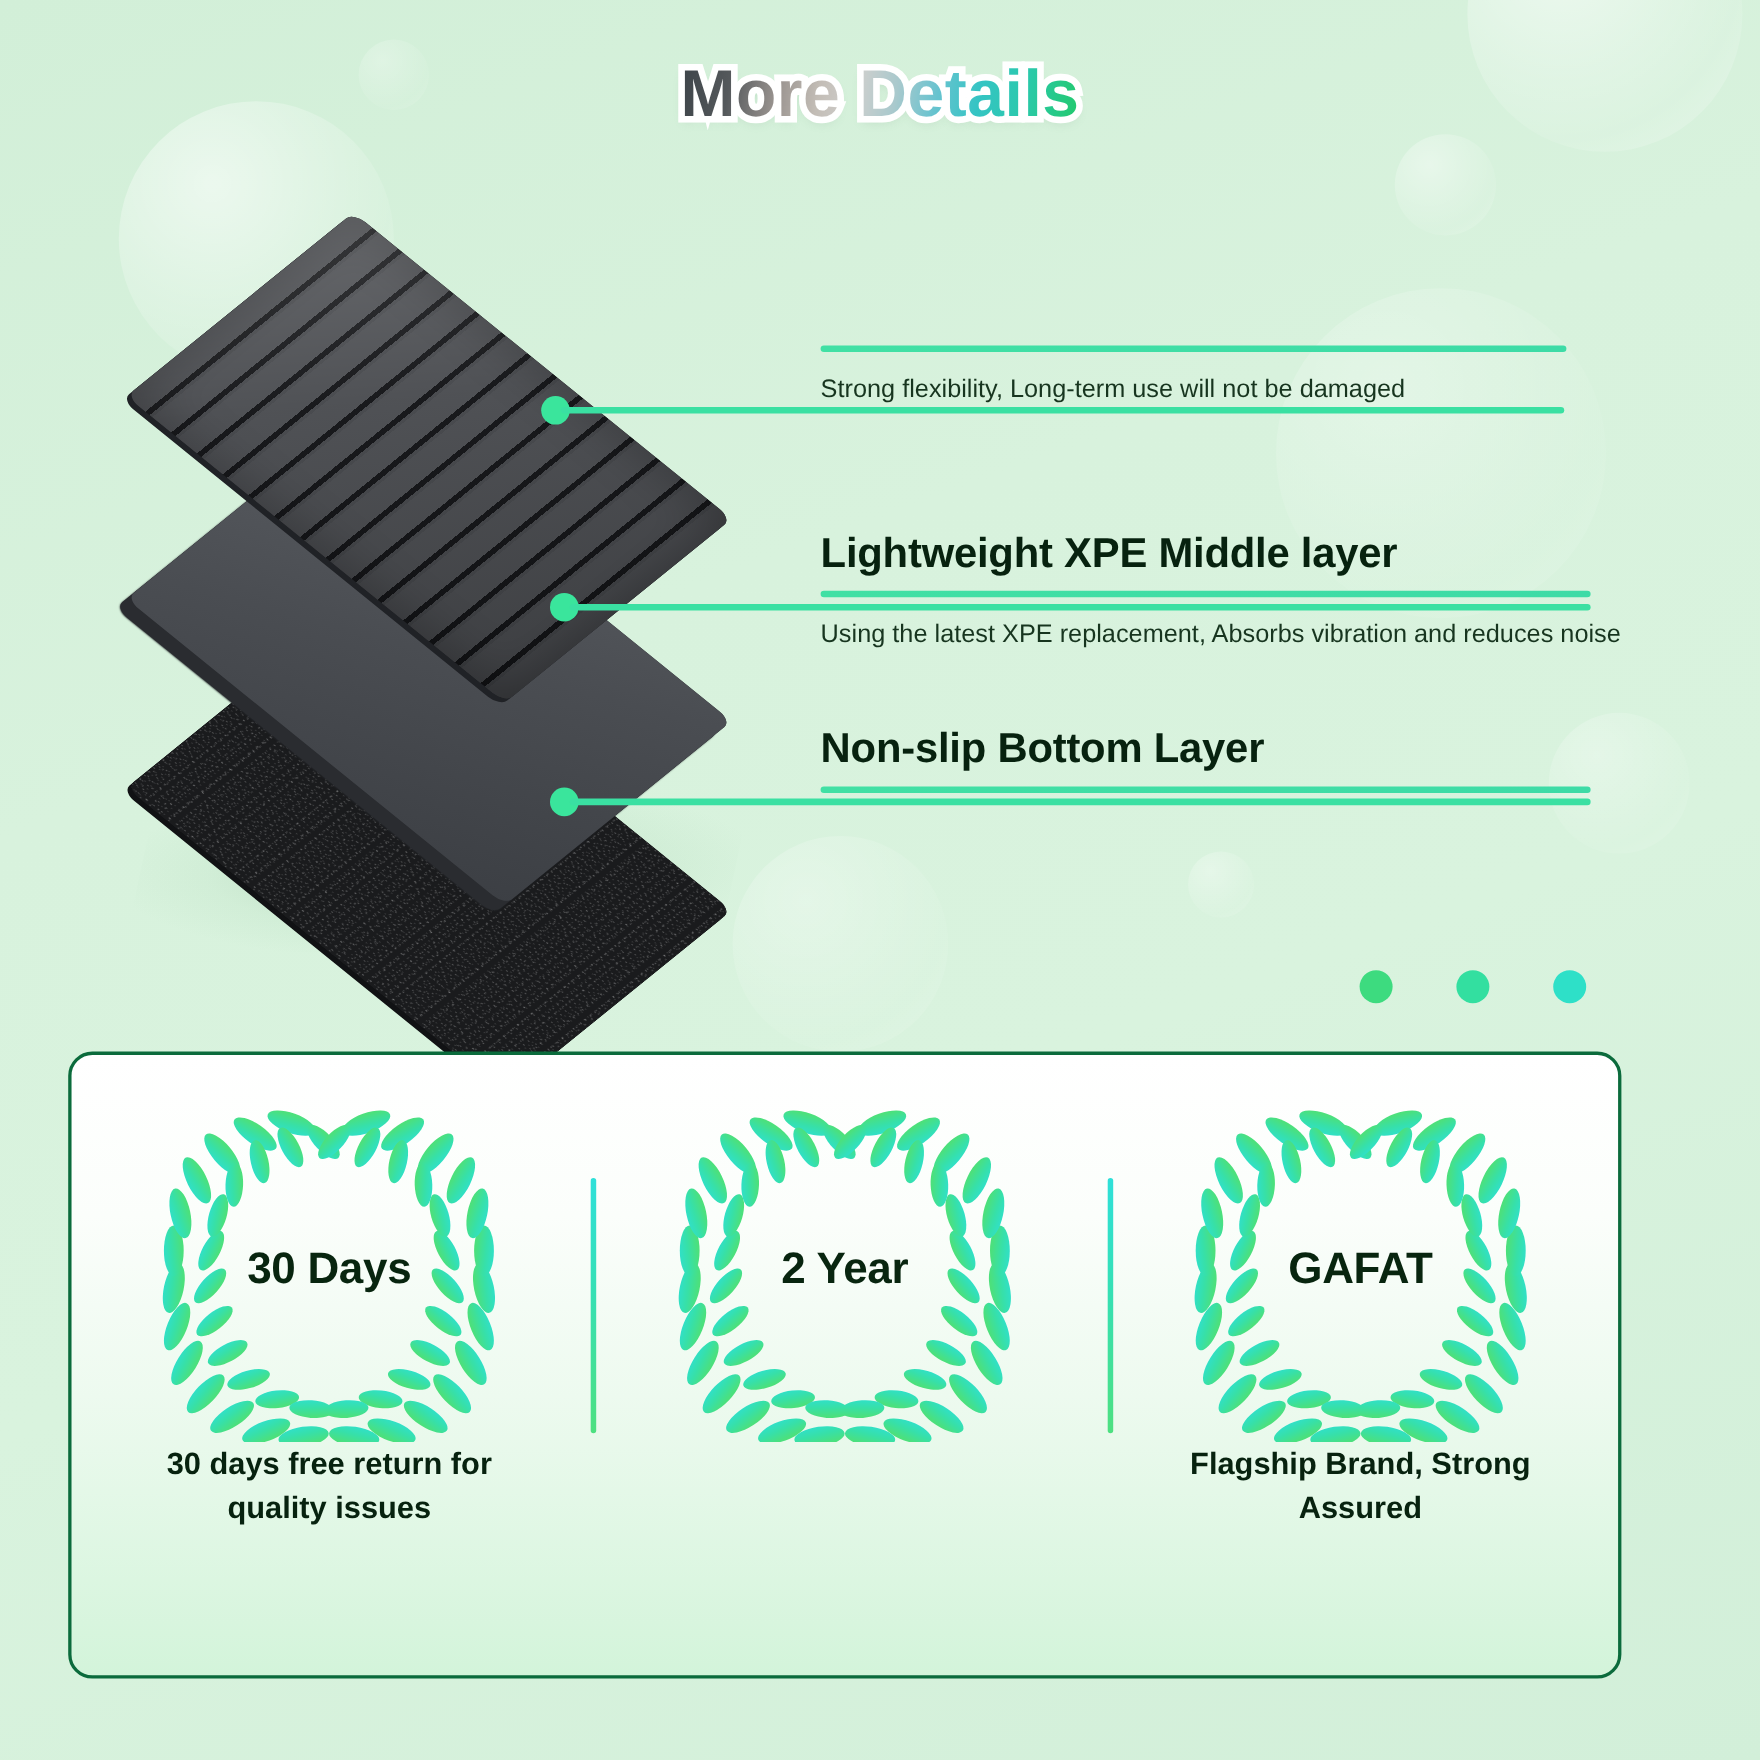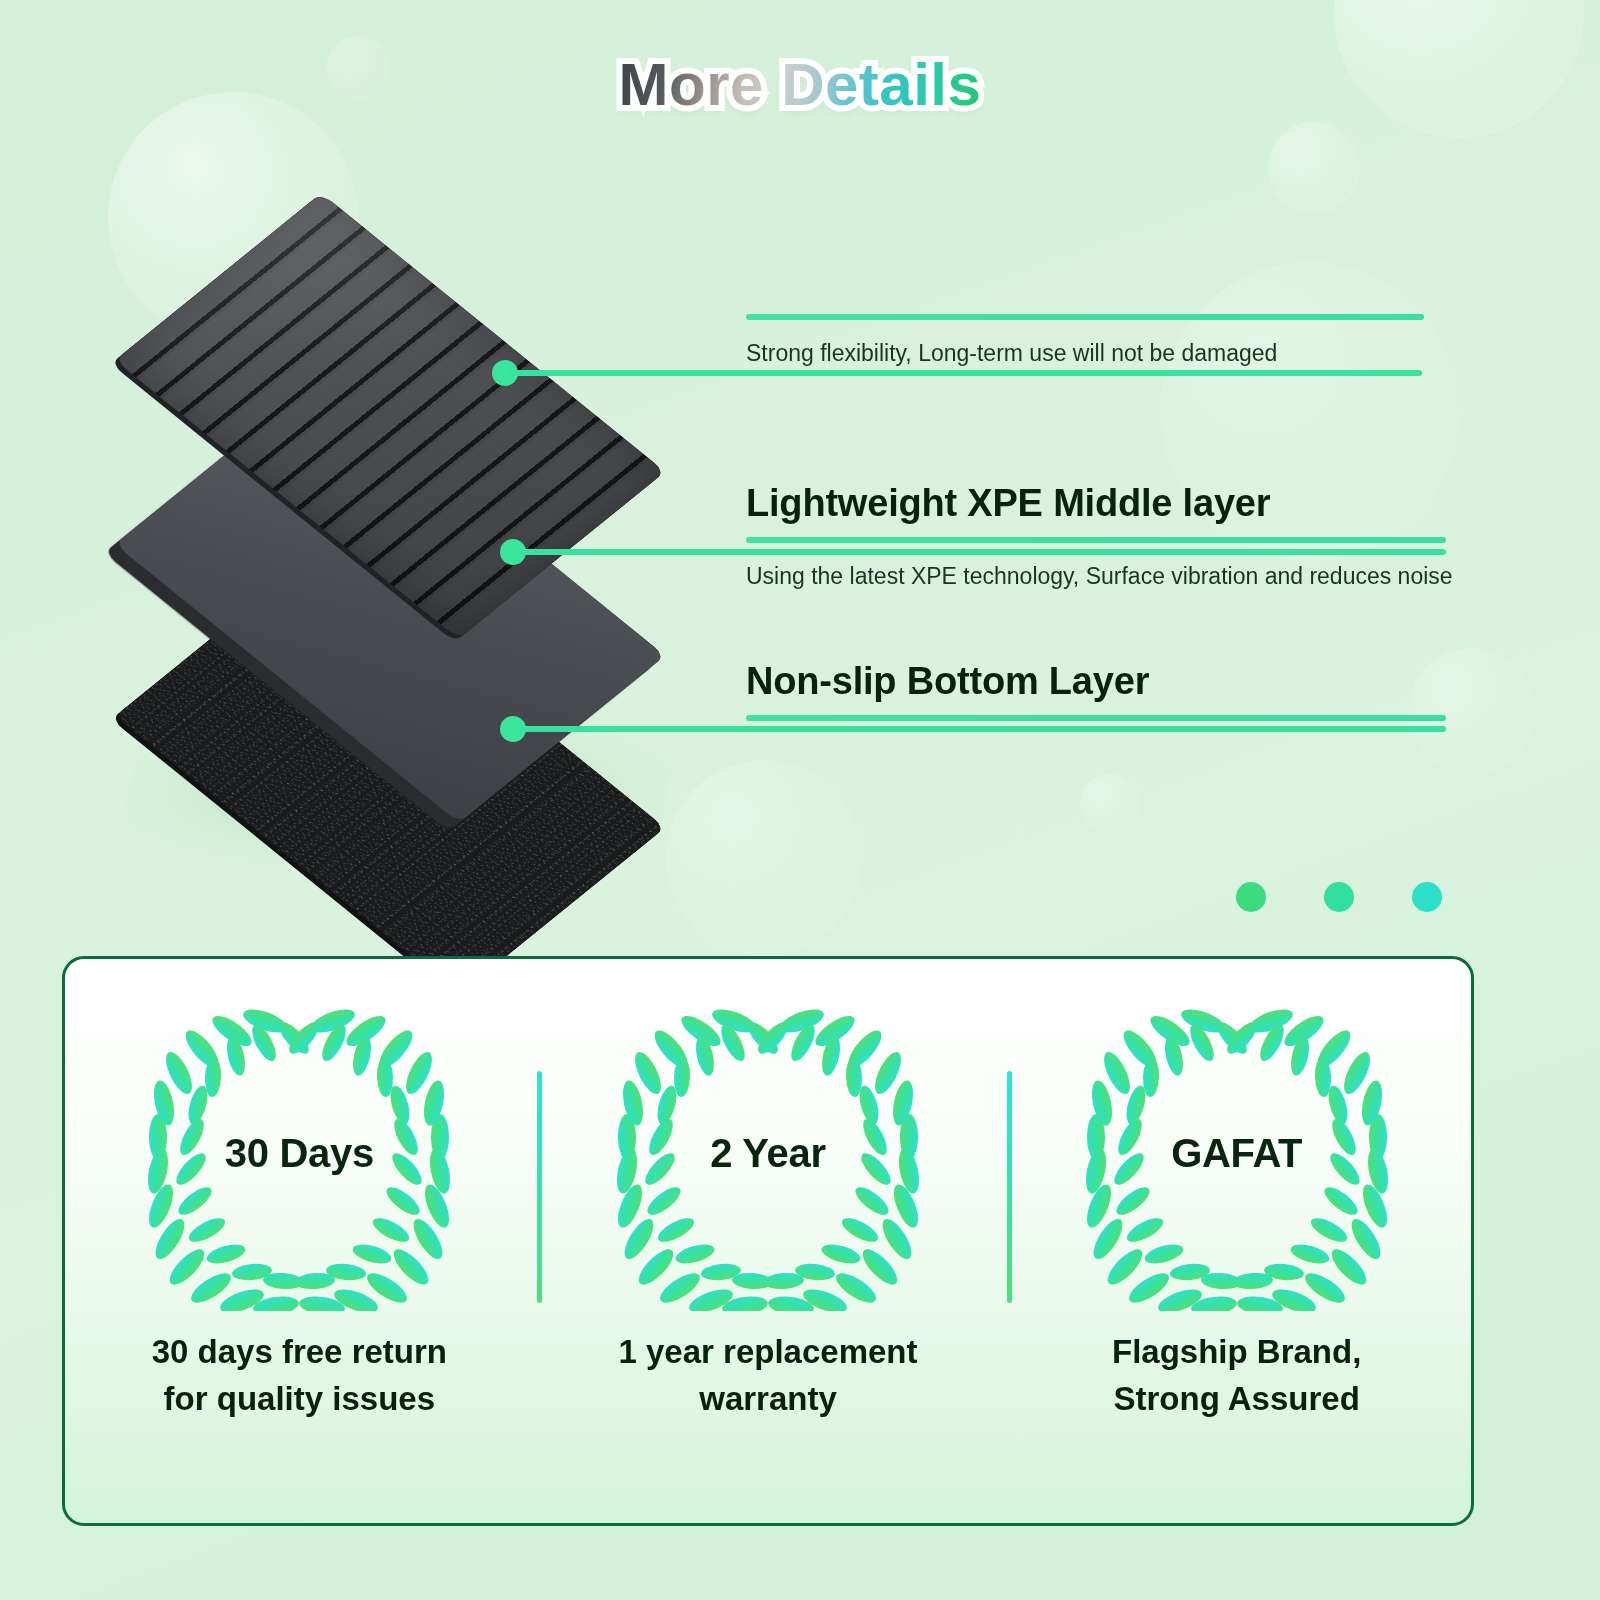--- a/index.html
+++ b/index.html
@@ -261,24 +261,23 @@
     left: 0;
     top: 130px;
     width: 330px;
     text-align: center;
     font-size: 40px;
     font-weight: bold;
     color: #08250f;
     letter-spacing: -0.3px;
   }
   .badge-caption {
-    margin-top: 18px;
     width: 340px;
     text-align: center;
-    font-size: 33px;
+    font-size: 28px;
     font-weight: bold;
     line-height: 1.42;
     color: #07220f;
   }
   .v-divider {
     position: absolute;
     top: 112px;
     width: 5px;
     height: 232px;
     border-radius: 3px;
@@ -343,21 +342,21 @@
   </div>
 
   <div class="feature" style="top:302px; width:678px;">
     <div class="rule"></div>
     <p>Strong flexibility, Long-term use will not be damaged</p>
   </div>
 
   <div class="feature" style="top:482px; width:700px;">
     <h2>Lightweight XPE Middle layer</h2>
     <div class="rule"></div>
-    <p>Using the latest XPE technology, Surface vibration and reduces noise</p>
+    <p>Using the latest XPE replacement, Absorbs vibration and reduces noise</p>
   </div>
 
   <div class="feature" style="top:660px; width:700px;">
     <h2>Non-slip Bottom Layer</h2>
     <div class="rule"></div>
   </div>
 
   <div id="carousel-dots">
     <div class="cdot" style="background:#3ddb7f;"></div>
     <div class="cdot" style="background:#33dfa0;"></div>
@@ -503,21 +502,20 @@
                 <ellipse cx="64" cy="104" rx="20" ry="8" transform="rotate(-74 64 104)"></ellipse>
                 <ellipse cx="79" cy="76" rx="20" ry="8" transform="rotate(-88 79 76)"></ellipse>
                 <ellipse cx="102" cy="55" rx="20" ry="8" transform="rotate(-103 102 55)"></ellipse>
                 <ellipse cx="130" cy="42" rx="20" ry="8" transform="rotate(-118 130 42)"></ellipse>
                 <ellipse cx="160" cy="37" rx="20" ry="8" transform="rotate(-133 160 37)"></ellipse>
               </g>
             </g>
           </svg>
           <div class="wreath-label">2 Year</div>
         </div>
-        <div class="badge-caption">1 year replacement warranty</div>
       </div>
 
       <div class="badge-col">
         <div class="wreath">
           <svg viewBox="0 0 330 310" aria-hidden="true">
             <defs>
               <linearGradient id="wg3" x1="0" y1="0" x2="0.25" y2="1">
                 <stop offset="0%" stop-color="#2fe0cf"></stop>
                 <stop offset="50%" stop-color="#37e0a8"></stop>
                 <stop offset="100%" stop-color="#4ce07c"></stop>

